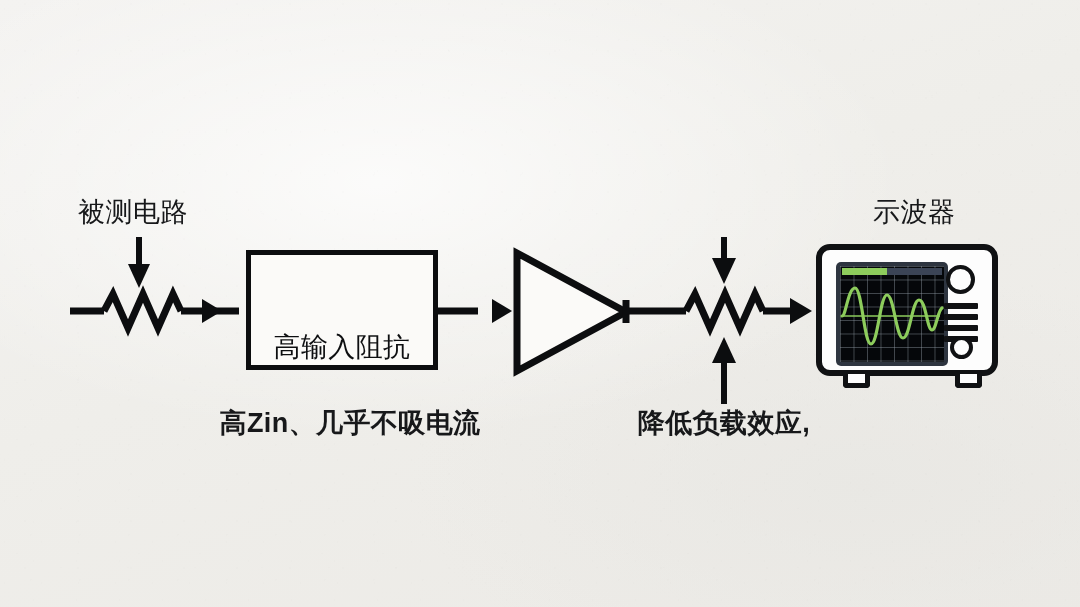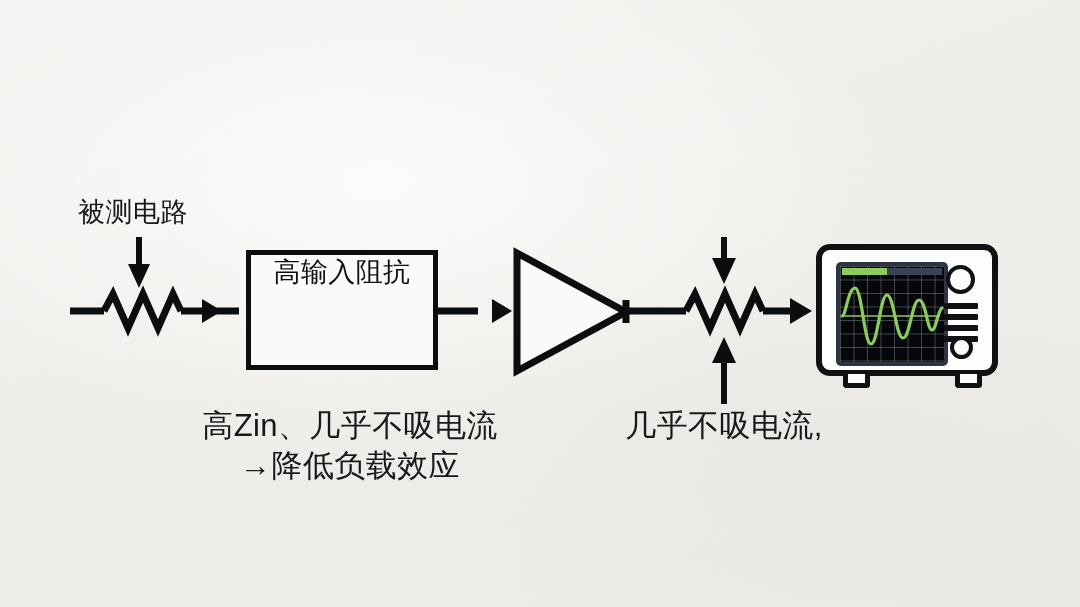--- a/index.html
+++ b/index.html
@@ -44,45 +44,45 @@
   .label {
     color: #17181a;
     font-size: 27px;
     line-height: 1.22;
     letter-spacing: 0.5px;
     white-space: nowrap;
     font-weight: 400;
   }
   .caption {
     color: #17181a;
-    font-size: 31px;
+    font-size: 27px;
     line-height: 1.30;
     letter-spacing: 0.4px;
     text-align: center;
     white-space: nowrap;
-    font-weight: 400;
+    font-weight: 700;
   }
   .block-text {
     color: #0d0e10;
     font-size: 27px;
     line-height: 1.30;
     letter-spacing: 0.4px;
     text-align: center;
     white-space: nowrap;
   }
 
   
   #buffer-block {
     left: 246px; top: 250px;
     width: 192px; height: 120px;
     border: 5px solid #0c0d0f;
     background: #fbfaf8;
     box-sizing: border-box;
     display: flex;
-    align-items: flex-start;
+    align-items: flex-end;
     justify-content: center;
   }
 
   
   #scope {
     left: 816px; top: 244px;
     width: 182px; height: 132px;
     border: 6px solid #101113;
     border-radius: 14px;
     background: #fdfdfd;
@@ -201,28 +201,28 @@
   <div class="abs" id="buffer-block">
     <div class="block-text">
       <div>高输入阻抗</div>
     </div>
   </div>
 
 
   <div class="abs label" style="left:78px; top:196px;">被测电路</div>
 
 
+  <div class="abs label" style="left:873px; top:196px;">示波器</div>
 
   <div class="abs caption" style="left:150px; top:406px; width:400px;">
     <div>高Zin、几乎不吸电流</div>
-    <div>→降低负载效应</div>
   </div>
 
   <div class="abs caption" style="left:574px; top:406px; width:300px;">
-    <div>几乎不吸电流,</div>
+    <div>降低负载效应,</div>
   </div>
 
   <div class="abs" id="scope">
 
     <div id="scope-screen">
       <div id="scope-screen-inner">
         <div id="scope-grid"></div>
 
         <div id="scope-progress-track">
           <div id="scope-progress-fill" style="width: 45%;"></div>

